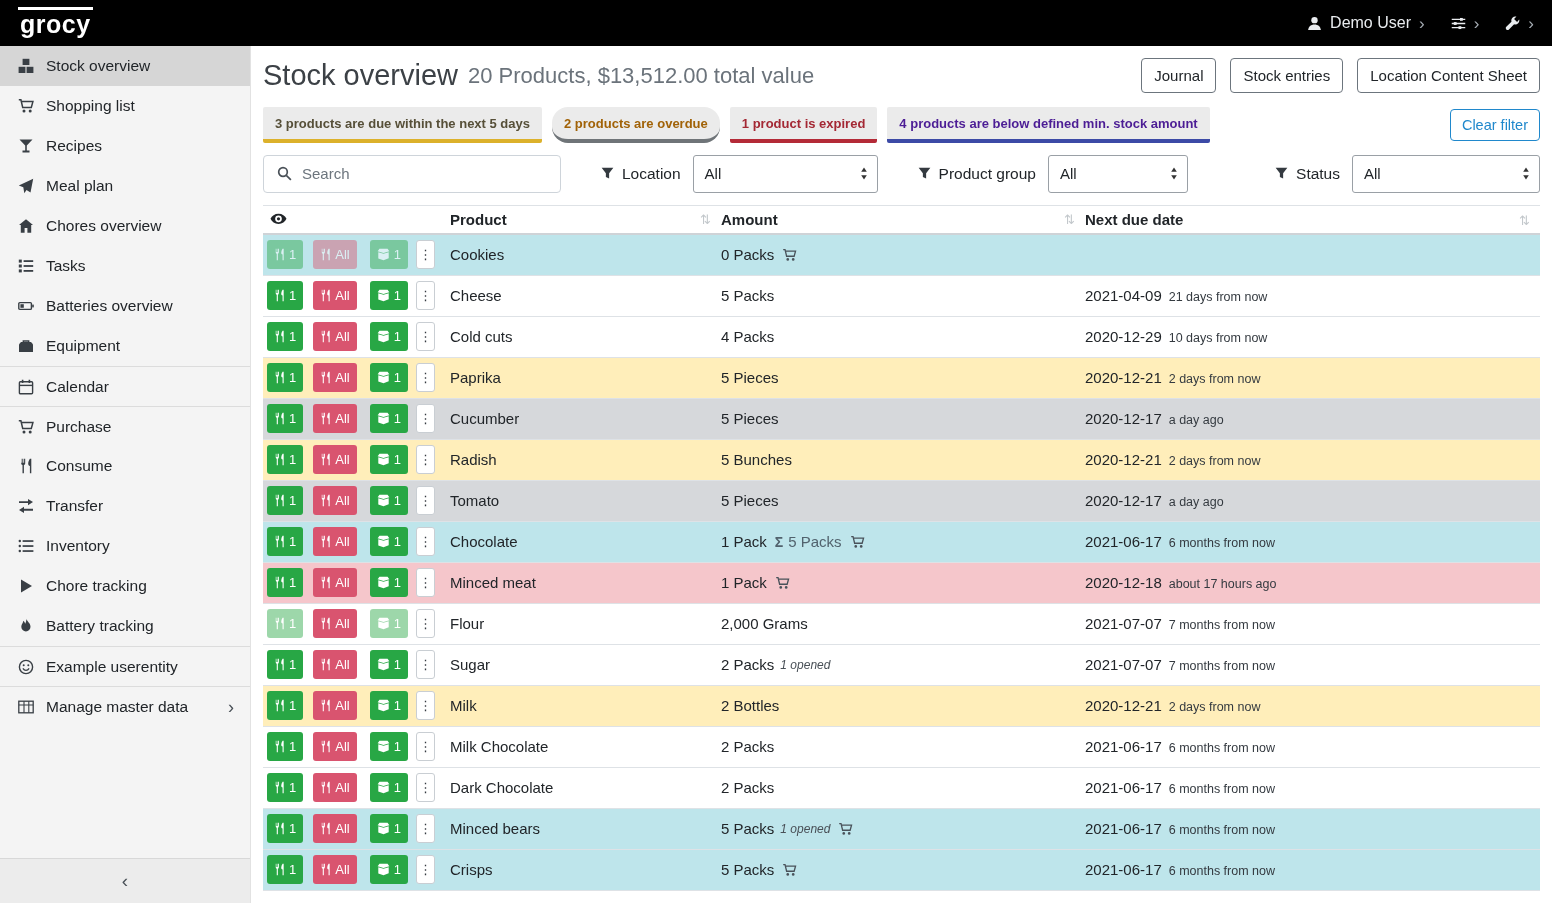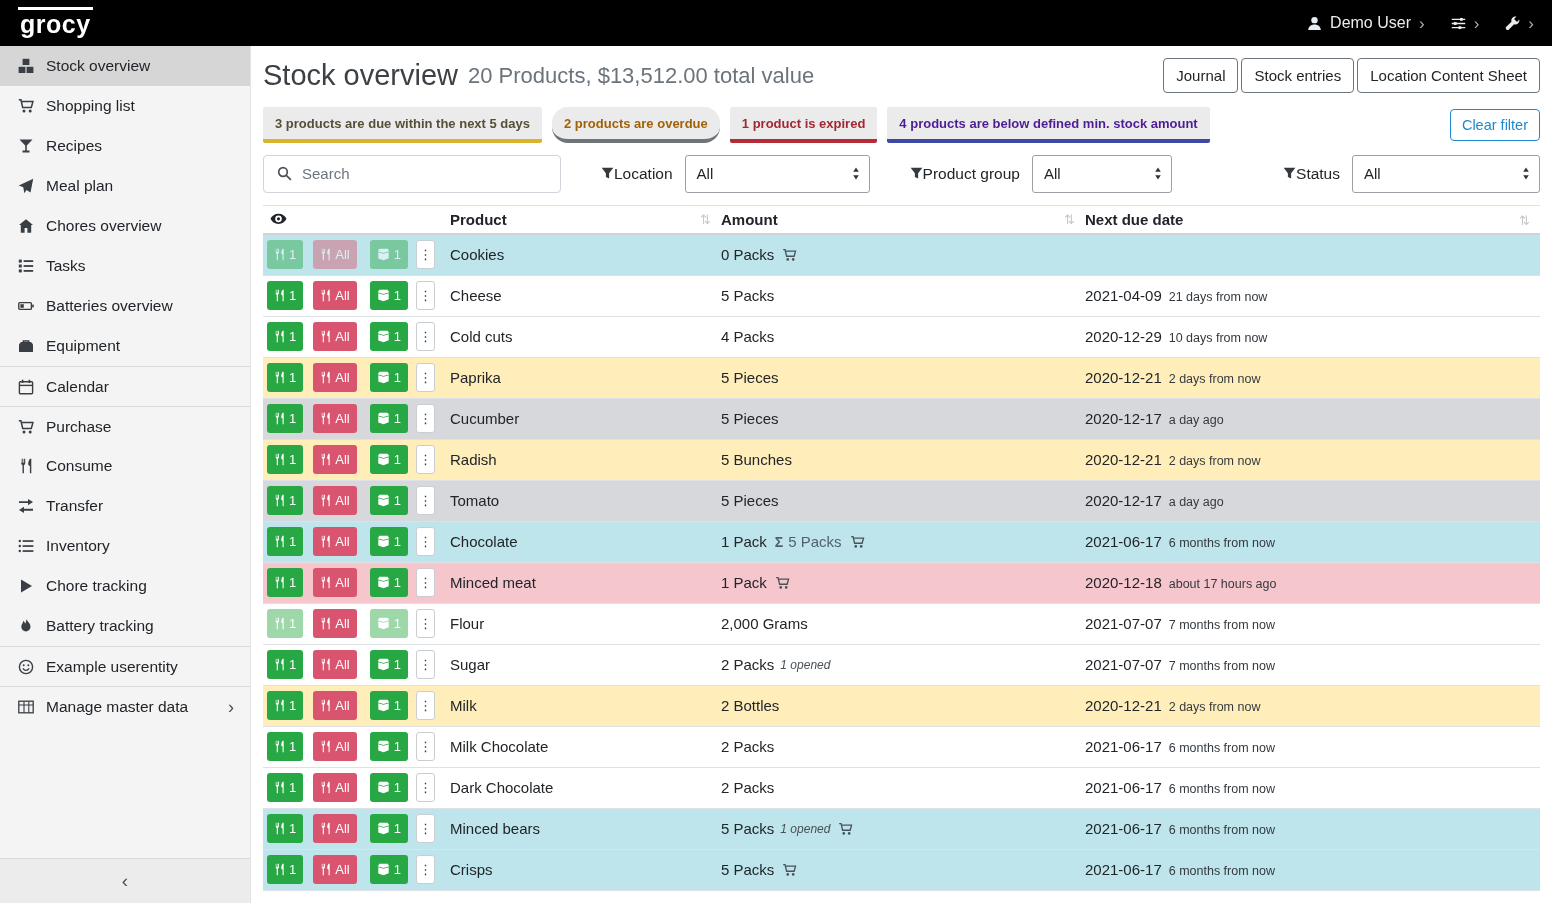--- a/index.html
+++ b/index.html
@@ -26,39 +26,39 @@
 .sicon2 svg{width:16px;height:16px}
 .side-chev{margin-left:auto;color:#495057;font-size:18px;padding-right:6px;line-height:1}
 .sidebar-footer{margin-top:auto;height:45px;background:#ececec;border-top:1px solid #d8d8d8;display:flex;align-items:center;justify-content:center;color:#495057;font-size:19px;cursor:pointer}
 
 main{flex:1;padding:12px 12px 0;overflow:hidden}
 
 
 .title-row{display:flex;align-items:center}
 h1{font-size:29px;font-weight:500;color:#3c4146;line-height:1.2}
 .subtitle{font-size:22px;color:#6b737b;margin-left:10px}
-.header-buttons{margin-left:auto;display:flex;gap:3px}
+.header-buttons{margin-left:auto;display:flex;gap:14px}
 .hbtn{background:#fff;border:1px solid #6c757d;border-radius:4px;padding:8px 12px;font-size:15px;color:#212529}
 
 
 .banner-row{margin-top:14px;display:flex;align-items:center}
 .banners-list{display:flex;gap:10px}
 .banner{background:#ebebeb;border-bottom:4px solid #999;padding:9px 12px 7px;font-size:13px;font-weight:700;border-radius:2px;text-align:left;line-height:1.2}
 .clear-filter{margin-left:auto;background:#fff;border:1px solid var(--accent-blue,#2088cc);color:var(--accent-blue,#2088cc);border-radius:4px;padding:7px 11px;font-size:14.5px}
 
 
 .filter-row{margin-top:12px;display:flex;align-items:center}
 .search-box{width:298px;height:38px;border:1px solid #ced4da;border-radius:4px;display:flex;align-items:center;padding:0 10px 0 13px;gap:10px;background:#fff}
 .search-icon{color:#495057;display:flex}
 .search-icon svg{width:15px;height:15px}
 .search-box input{border:none;outline:none;flex:1;font-size:15px;color:#495057;background:transparent;font-family:inherit}
 .search-box input::placeholder{color:#6c757d}
 .filter-group{display:flex;align-items:center;margin-left:40px}
 .filter-group.push-right{margin-left:auto}
-.flabel{display:flex;align-items:center;font-size:15.5px;color:#212529}
+.flabel{display:flex;align-items:center;gap:8px;font-size:15.5px;color:#212529}
 .funnel-icon{color:#343a40;display:flex}
 .funnel-icon svg{width:13px;height:13px}
 .select{margin-left:12px;height:38px;background:#fff;border:1px solid #9aa0a6;border-radius:3px;display:flex;align-items:center;justify-content:space-between;padding:0 9px 0 11px;font-size:15px;color:#212529;cursor:pointer}
 .sel-arrows{display:flex}
 .sel-arrows svg{width:8px;height:13px}
 .w-location{width:185px}.w-group{width:140px}.w-status{width:188px}
 
 
 .stock-table{margin-top:12px}
 .thead{display:flex;align-items:center;height:30px;border-top:1px solid #dee2e6;border-bottom:2px solid #cfd3d7;font-size:15px;font-weight:700;color:#212529}

